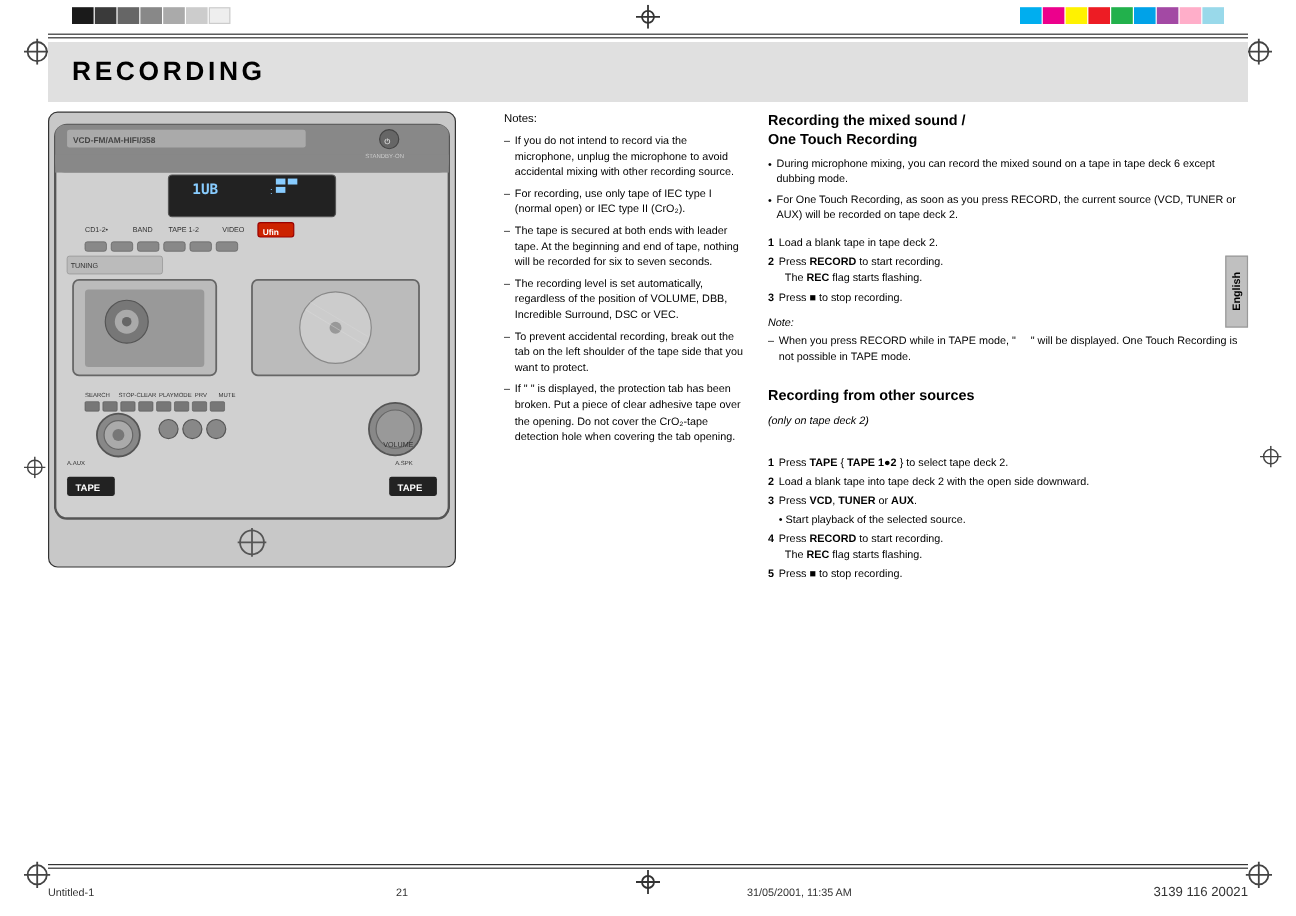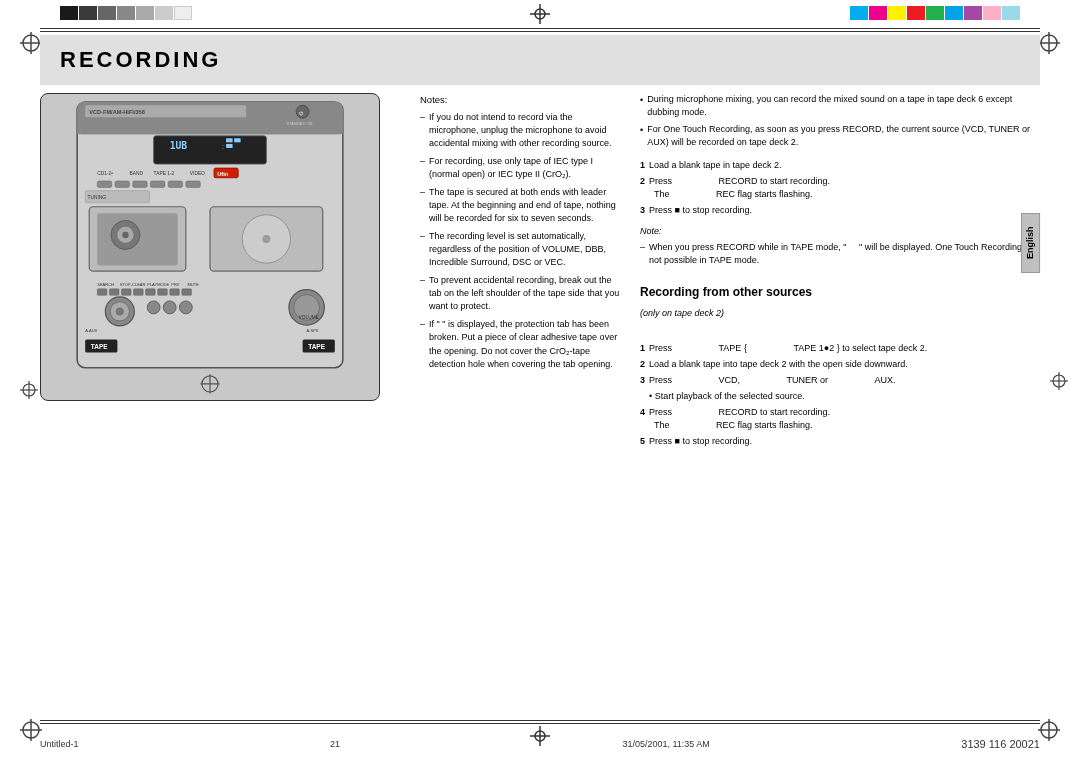--- a/index.html
+++ b/index.html
@@ -84,21 +84,21 @@
     
     .device-area {
       width: 360px;
       flex-shrink: 0;
       position: relative;
     }
 
     
     .device-img {
       width: 340px;
-      height: 308px;
+      height: 380px;
       position: relative;
       border: 1.5px solid #333;
       background: #c8c8c8;
       border-radius: 8px;
       overflow: hidden;
     }
 
     
     .notes-area {
       width: 200px;
@@ -204,21 +204,21 @@
       align-items: center;
       justify-content: space-between;
       border-top: 1px solid #333;
       font-size: 9px;
     }
 
     .bottom-left { color: #333; }
     .bottom-center { color: #333; }
     .bottom-right { font-size: 11px; color: #333; }
 
-    b, strong { font-weight: normal; margin-left: 44px; }
+    b, strong { font-weight: bold; }
 
     .dash-item {
       display: flex;
       gap: 4px;
       margin-bottom: 5px;
       font-size: 9px;
       line-height: 1.45;
     }
     .dash { flex-shrink: 0; }
 
@@ -422,20 +422,24 @@
             <span>If " " is displayed, the protection tab has been broken. Put a piece of clear adhesive tape over the opening. Do not cover the CrO₂-tape detection hole when covering the tab opening.</span>
           </div>
       </div>
     </div>
 
     <div class="right-area" style="position:relative;">
 
       <div class="english-tab">English</div>
 
       <div class="section-block">
+        <div class="section-header">
+          <span>Recording the mixed sound /</span><br>
+          <span>One Touch Recording</span>
+        </div>
 
         <div class="bullet-item">
           <span class="bullet-dot">•</span>
           <span>During microphone mixing, you can record the mixed sound on a tape in tape deck 6 except dubbing mode.</span>
         </div>
         <div class="bullet-item">
           <span class="bullet-dot">•</span>
           <span>For One Touch Recording, as soon as you press RECORD, the current source (VCD, TUNER or AUX) will be recorded on tape deck 2.</span>
         </div>
 

